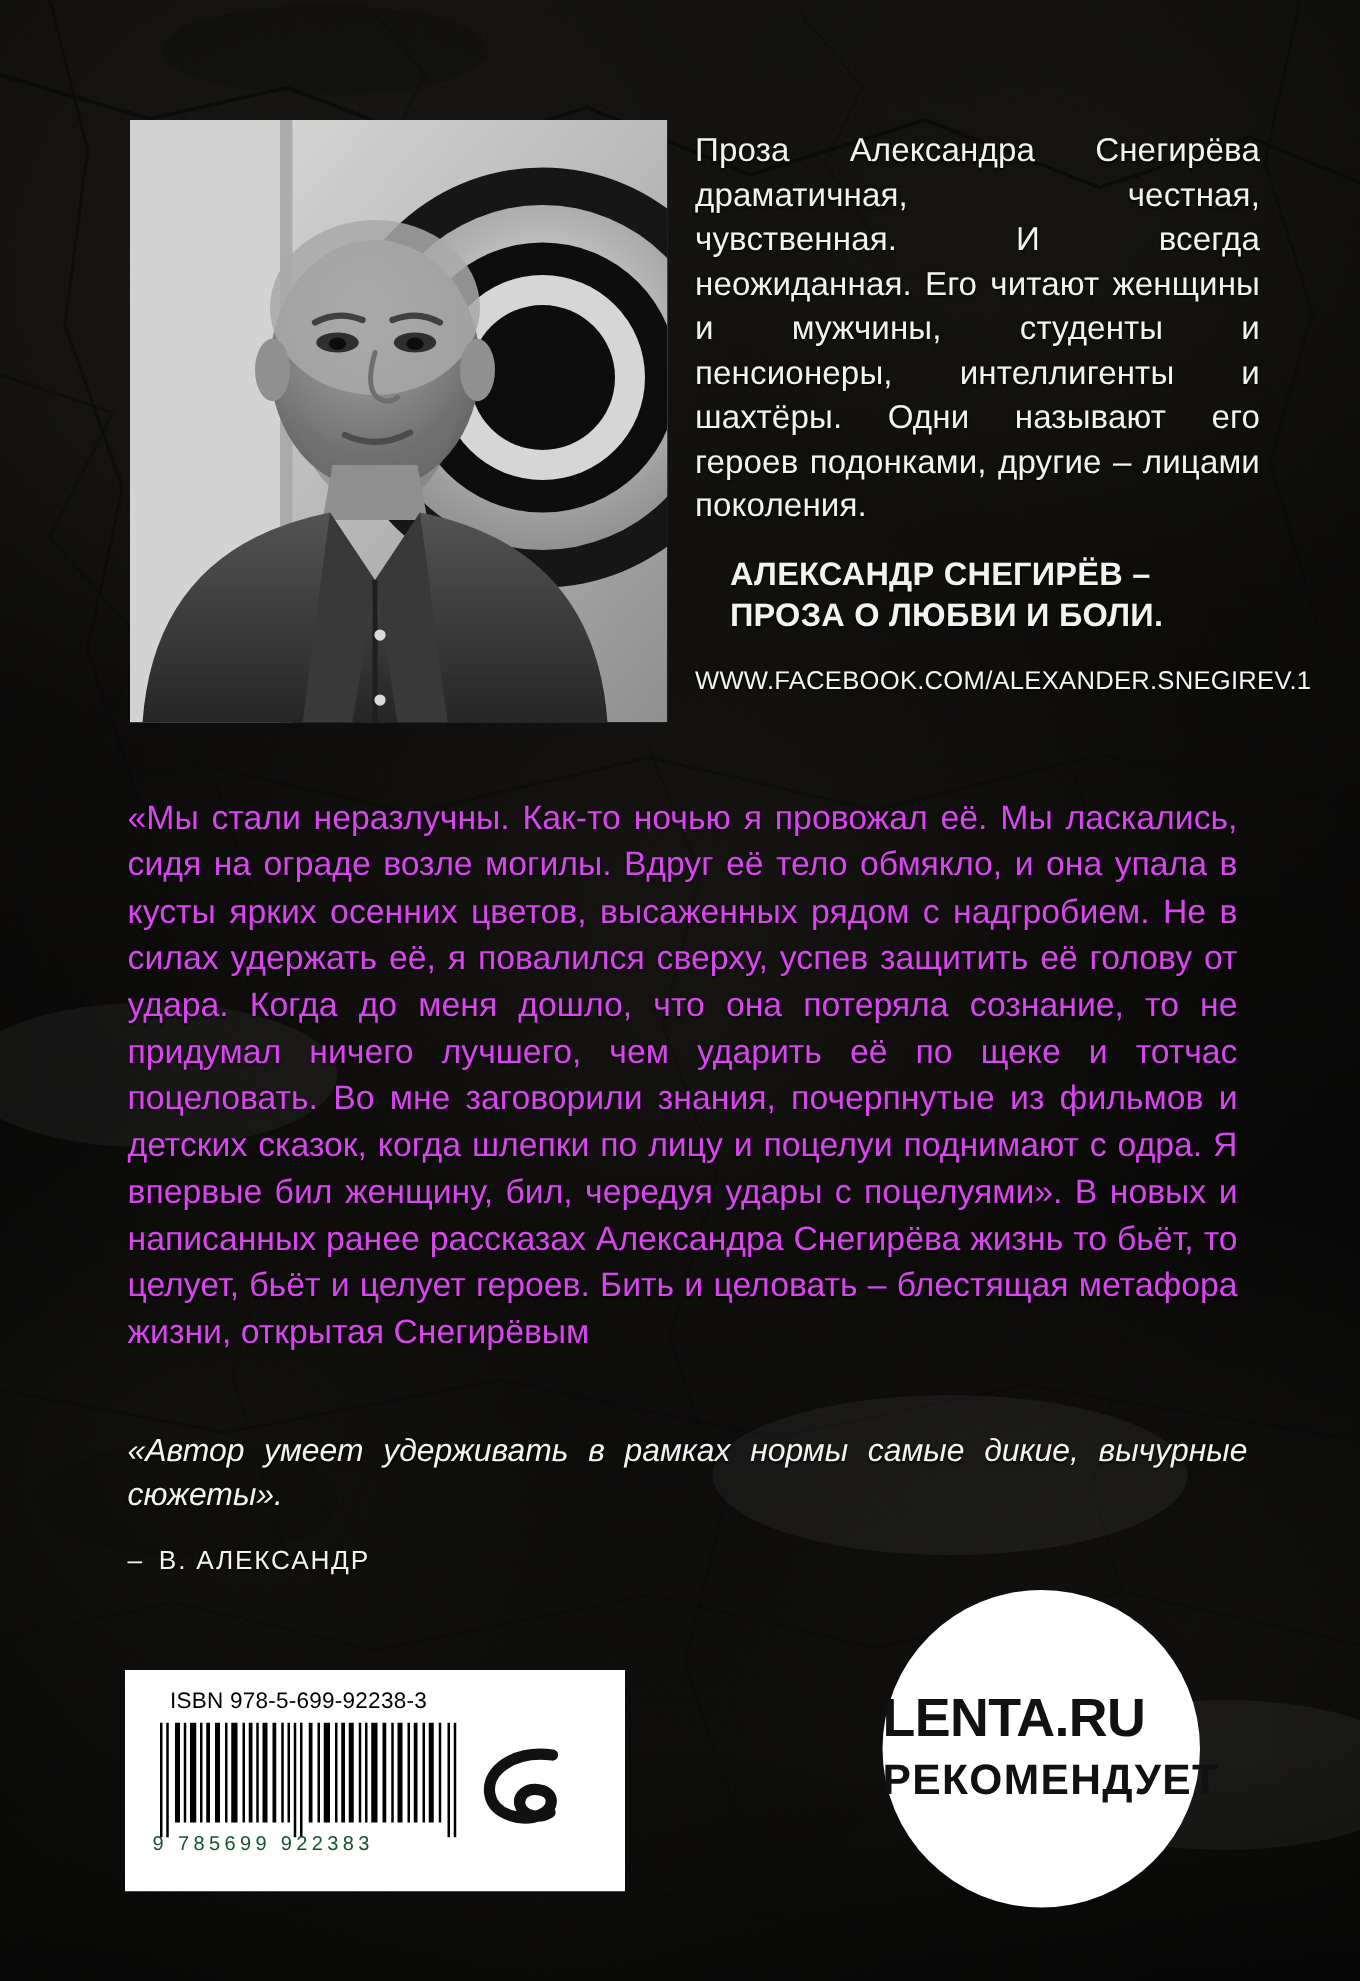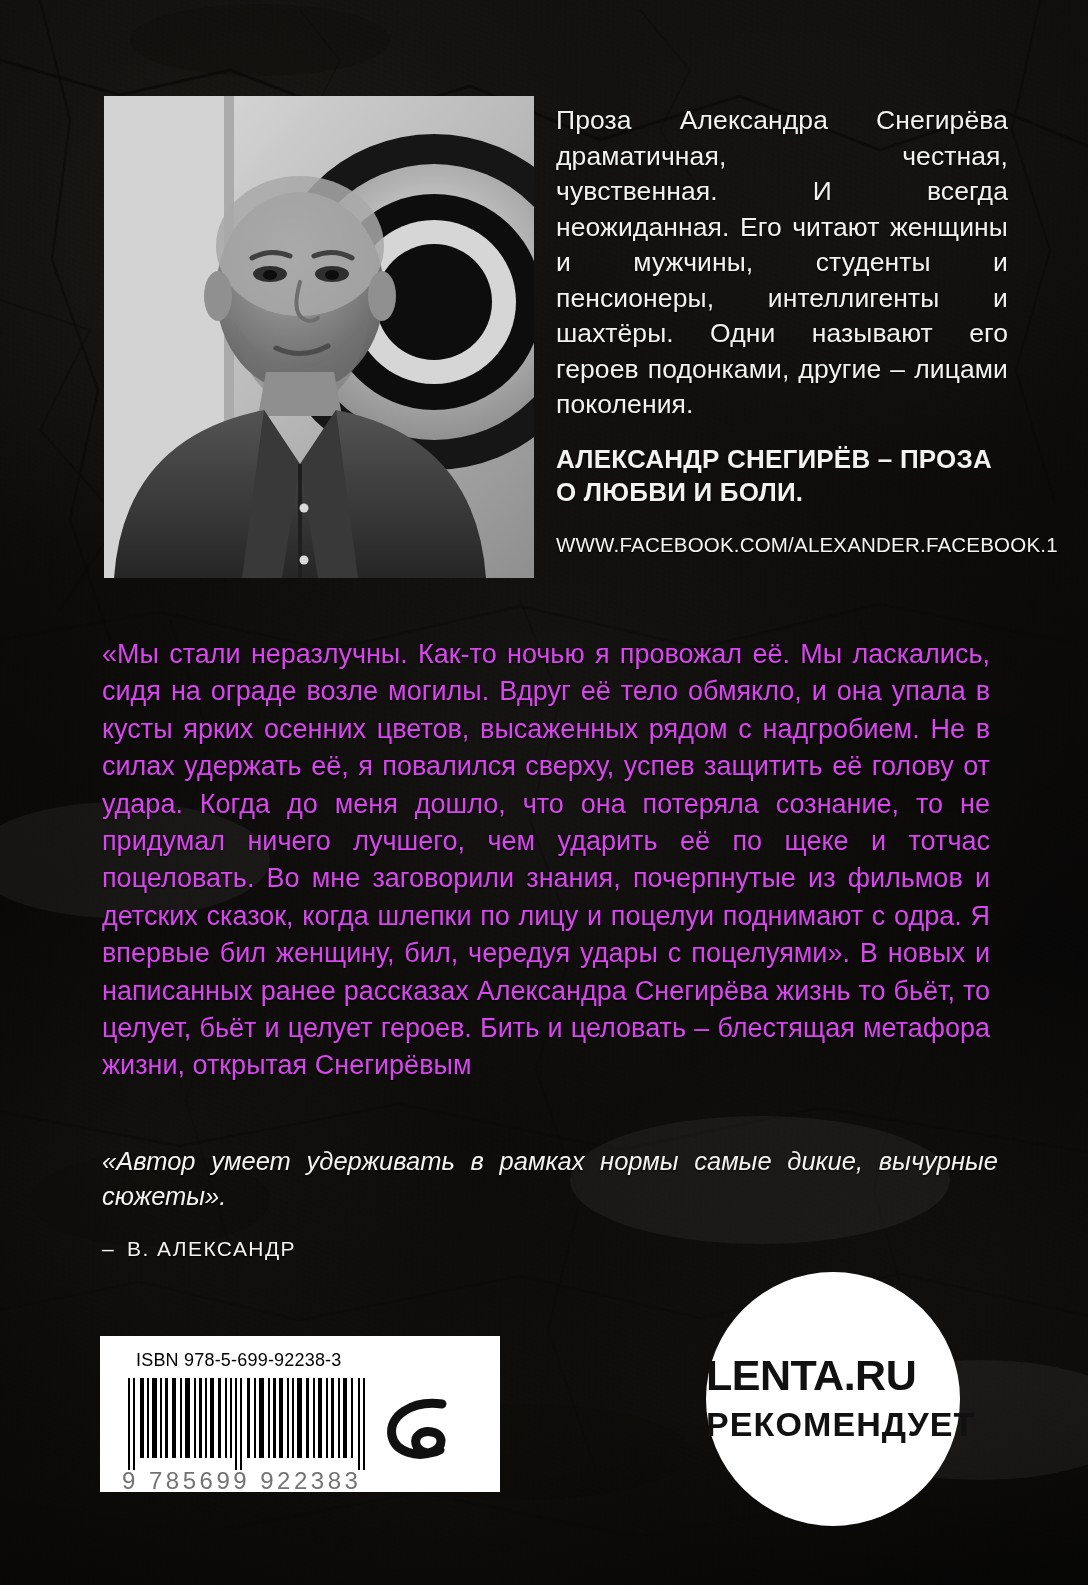--- a/index.html
+++ b/index.html
@@ -77,20 +77,21 @@
     font-weight: 400;
     text-shadow: 0 1px 2px rgba(0,0,0,0.85);
   }
   .blurb .tagline {
     margin-top: 20px;
     font-weight: 700;
     font-size: 26px;
     line-height: 1.28;
     text-align: left;
     letter-spacing: 0.2px;
+    margin-left: 28px;
   }
   .blurb .site {
     margin-top: 22px;
     font-size: 20.5px;
     letter-spacing: 0.2px;
     text-align: left;
     color: #f4f4f2;
   }
 
   
@@ -129,21 +130,21 @@
     letter-spacing: 1.4px;
   }
   .review .attrib .dash { margin-right: 12px; }
 
   
   .isbn-block {
     position: absolute;
     left: 100px;
     top: 1336px;
     width: 400px;
-    height: 156px;
+    height: 177px;
     background: #ffffff;
     color: #000;
   }
   .isbn-text {
     position: absolute;
     left: 36px;
     top: 14px;
     font-size: 18px;
     letter-spacing: 0.2px;
     color: #000;
@@ -155,23 +156,23 @@
     top: 42px;
     width: 248px;
     height: 92px;
   }
   .barcode svg { display: block; width: 100%; height: 100%; }
   .barcode-digits {
     position: absolute;
     left: 22px;
     top: 131px;
     width: 256px;
-    font-size: 24px;
+    font-size: 16px;
     letter-spacing: 3.5px;
-    color: #737373;
+    color: #14532d;
     font-family: "Liberation Sans", sans-serif;
   }
   .eksmo-logo {
     position: absolute;
     right: 34px;
     top: 52px;
     width: 92px;
     height: 92px;
   }
   .eksmo-logo svg { display: block; width: 100%; height: 100%; }
@@ -305,21 +306,21 @@
         <circle cx="200" cy="464" r="4.5" fill="#d6d6d2"></circle>
 
         <rect x="0" y="0" width="430" height="482" fill="url(#portg)" opacity="0"></rect>
       </svg>
     </div>
   </div>
 
   <div class="blurb">
     <p>Проза Александра Снегирёва драматичная, честная, чувственная. И всегда неожиданная. Его читают женщины и мужчины, студенты и пенсионеры, интеллигенты и шахтёры. Одни называют его героев подонками, другие – лицами поколения.</p>
     <p class="tagline">АЛЕКСАНДР СНЕГИРЁВ – ПРОЗА О ЛЮБВИ И БОЛИ.</p>
-    <p class="site">WWW.FACEBOOK.COM/ALEXANDER.FACEBOOK.1</p>
+    <p class="site">WWW.FACEBOOK.COM/ALEXANDER.SNEGIREV.1</p>
   </div>
 
   <div class="excerpt">
     <p>«Мы стали неразлучны. Как-то ночью я провожал её.  Мы ласкались, сидя на ограде возле могилы. Вдруг её тело обмякло, и она упала в кусты ярких осенних цветов, высаженных рядом с надгробием. Не в силах удержать её, я повалился сверху, успев защитить её голову от удара. Когда до меня дошло, что она потеряла сознание, то не придумал ничего лучшего, чем ударить её по щеке и тотчас поцеловать. Во мне заговорили знания, почерпнутые из фильмов и детских сказок, когда шлепки по лицу и поцелуи поднимают с одра. Я впервые бил женщину, бил, чередуя удары с поцелуями». В новых и написанных ранее рассказах Александра Снегирёва жизнь то бьёт, то целует, бьёт и целует героев. Бить и целовать – блестящая метафора жизни, открытая Снегирёвым</p>
   </div>
 
   <div class="review">
     <p class="quote">«Автор умеет удерживать в рамках нормы самые дикие, вычурные сюжеты».</p>
     <div class="attrib">
       <span class="dash">–</span><span>В. АЛЕКСАНДР</span>

